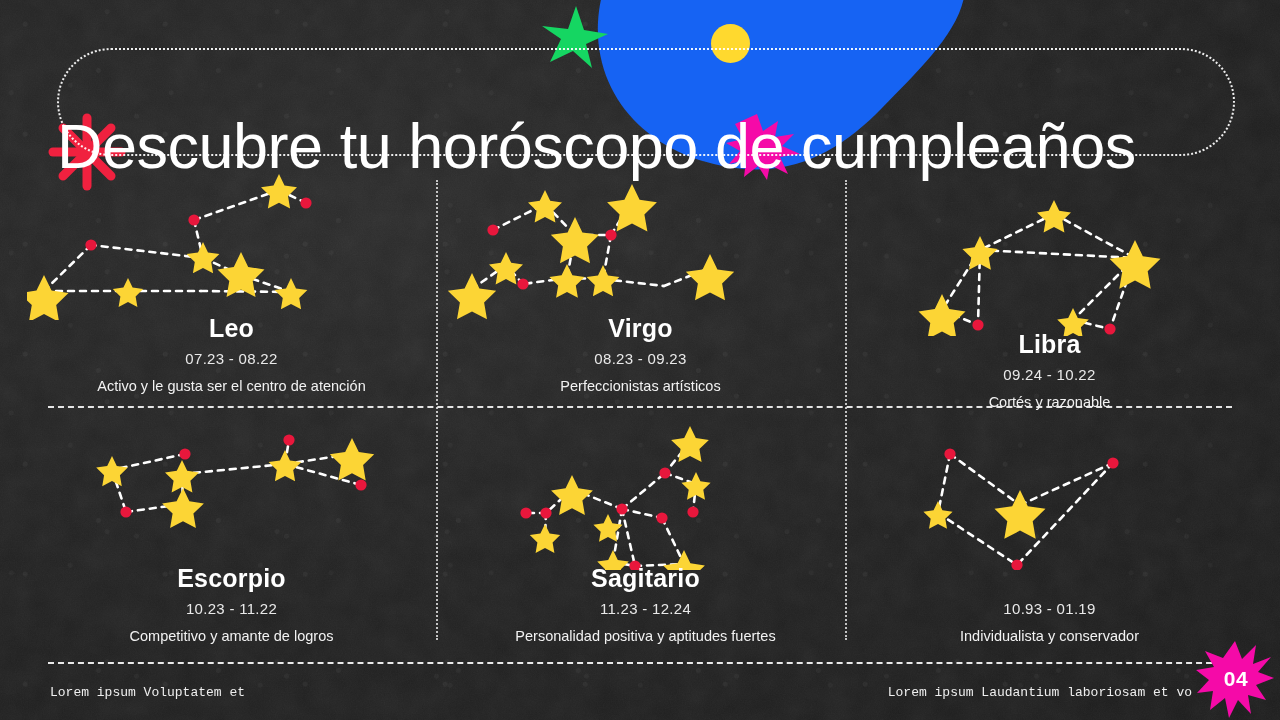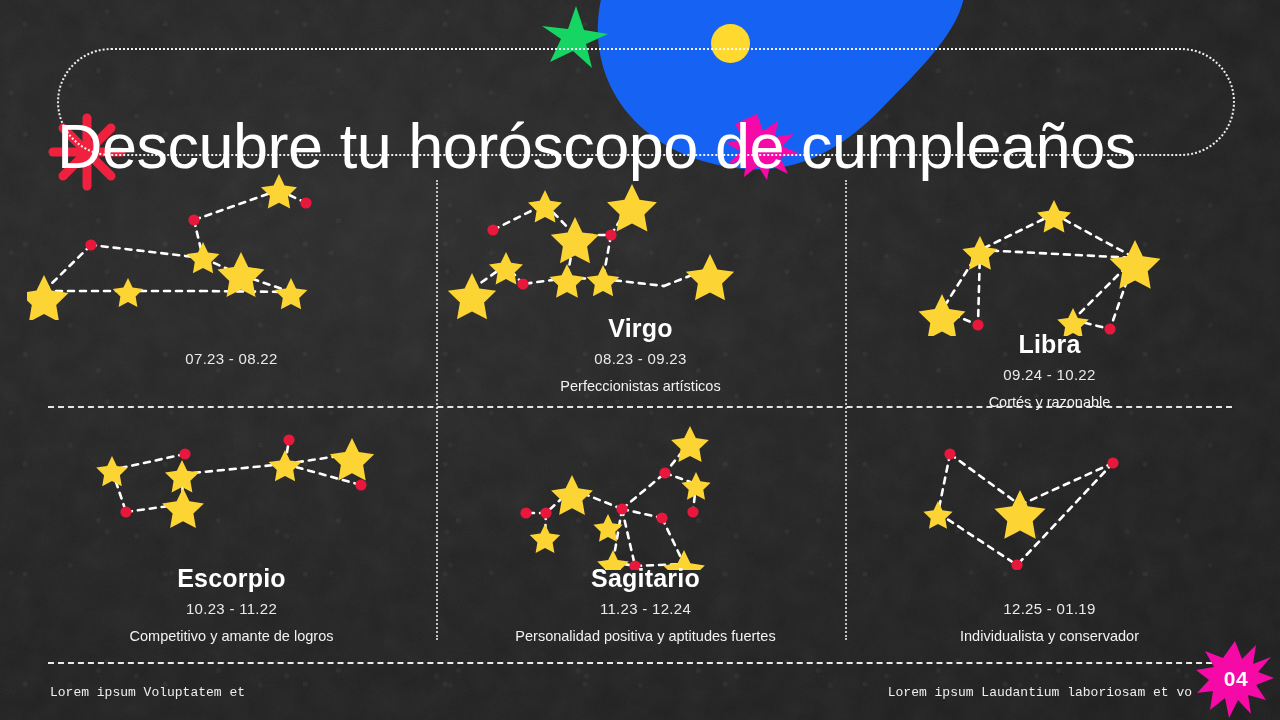--- a/index.html
+++ b/index.html
@@ -163,21 +163,23 @@
             <path d="M101 106 l4.6 9.6 10.6 1.5 -7.6 7.4 1.8 10.5 -9.4 -4.9 -9.4 4.9 1.8 -10.5 -7.6 -7.4 10.6 -1.5 Z"></path>
             <path d="M17 103 l7.5 15.6 17 2.5 -12.3 12 2.9 16.9 -15.1 -7.9 -15.1 7.9 2.9 -16.9 -12.3 -12 17 -2.5 Z"></path>
           </g>
           <g fill="#e8173c">
             <circle cx="167" cy="48" r="5.6"></circle>
               <circle cx="279" cy="31" r="5.6"></circle>
               <circle cx="64" cy="73" r="5.6"></circle>
           </g>
         </svg>
       </div>
+      <div class="name">Leo</div>
       <div class="dates">07.23 - 08.22</div>
+      <div class="desc">Activo y le gusta ser el centro de atención</div>
     </div>
 
     <div class="cell" style="left:436px;top:4px;">
       <div class="art">
         <svg width="409" height="148" viewBox="0 0 409 148">
           <g stroke="#ffffff" stroke-width="2.6" stroke-dasharray="6 6" fill="none" stroke-linecap="round">
             <path d="M57 58 L109 32"></path>
               <path d="M109 32 L139 63"></path>
             <path d="M139 63 L175 63"></path>
               <path d="M175 63 L167 107"></path>
@@ -335,21 +337,21 @@
             <path d="M175 68 l7.8 16.2 17.7 2.6 -12.8 12.5 3 17.5 -15.7 -8.2 -15.7 8.2 3 -17.5 -12.8 -12.5 17.7 -2.6 Z"></path>
             <path d="M93 79 l4.4 9.2 10.2 1.5 -7.3 7.1 1.7 10 -9 -4.7 -9 4.7 1.7 -10 -7.3 -7.1 10.2 -1.5 Z"></path>
           </g>
           <g fill="#e8173c">
             <circle cx="105" cy="32" r="5.6"></circle>
               <circle cx="268" cy="41" r="5.6"></circle>
               <circle cx="172" cy="143" r="5.6"></circle>
           </g>
         </svg>
       </div>
-      <div class="dates">12.25 - 01.19</div>
+      <div class="dates">10.93 - 01.19</div>
       <div class="desc">Individualista y conservador</div>
     </div>
   </div>
 
   <div id="footer-rule"></div>
   <div class="foot-text" id="foot-left">Lorem ipsum Voluptatem et</div>
   <div class="foot-text" id="foot-right">Lorem ipsum Laudantium laboriosam et vo</div>
 
   <div id="page-badge">
     <svg width="78" height="78" viewBox="0 0 78 78">

